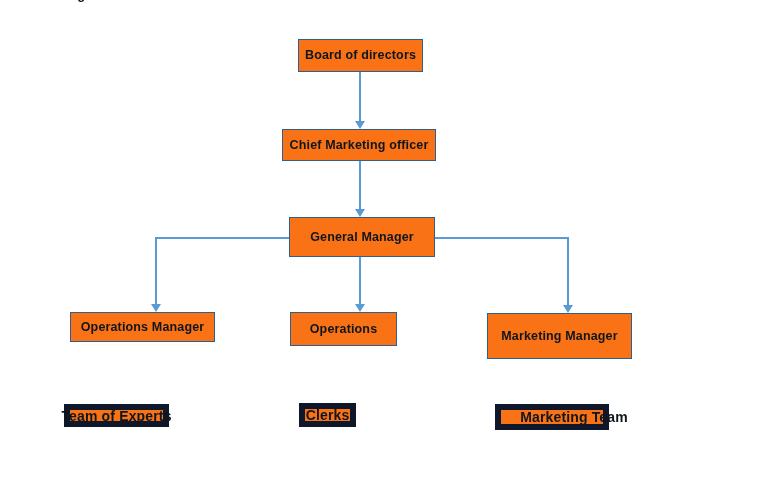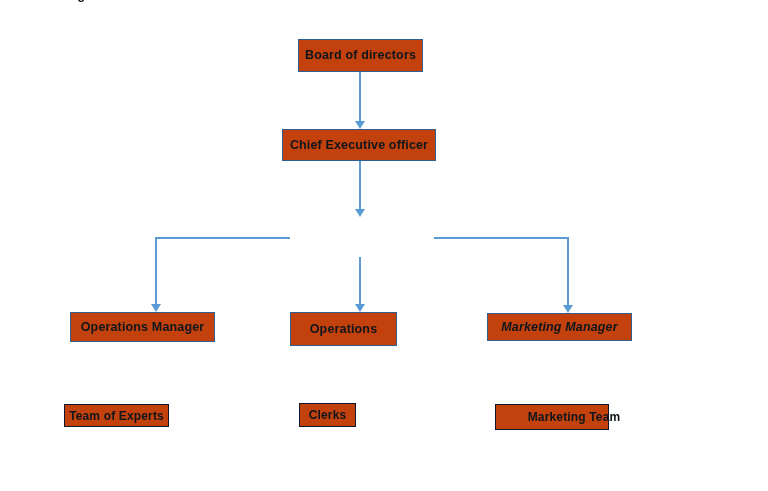--- a/index.html
+++ b/index.html
@@ -27,35 +27,35 @@
     font-weight: bold;
     color: #1b1b1b;
     white-space: nowrap;
     letter-spacing: 0.1px;
   }
 
   
   .node {
     position: absolute;
     box-sizing: border-box;
-    background: #c2410c;
+    background: #f97316;
     border: 1px solid #2e5f8f;
     display: flex;
     align-items: center;
     justify-content: center;
     color: #10161c;
     font-weight: bold;
     font-size: 12.5px;
     letter-spacing: 0.15px;
     white-space: nowrap;
     line-height: 1;
   }
   .node.leaf {
-    border: 1px solid #0f172a;
-    font-size: 12px;
+    border: 6px solid #0f172a;
+    font-size: 14px;
   }
 
   
   .vline {
     position: absolute;
     width: 2px;
     background: #5b9bd5;
   }
   .hline {
     position: absolute;
@@ -90,28 +90,29 @@
 
   <div class="vline" style="left:359px; top:257px; height:47px;"></div>
   <div class="arrowhead" style="left:355px; top:304px;"></div>
 
   <div class="hline" style="left:434px; top:237px; width:135px;"></div>
   <div class="vline" style="left:567px; top:237px; height:68px;"></div>
   <div class="arrowhead" style="left:563px; top:305px;"></div>
 
   <div class="node" style="left:298px; top:39px; width:125px; height:33px;">Board of directors</div>
 
-  <div class="node" style="left:282px; top:129px; width:154px; height:32px;">Chief Executive officer</div>
+  <div class="node" style="left:282px; top:129px; width:154px; height:32px;">Chief Marketing officer</div>
 
+  <div class="node" style="left:289px; top:217px; width:146px; height:40px;">General Manager</div>
 
   <div class="node" style="left:56px; top:312px; width:145px; height:30px;margin-left:14px;">Operations Manager</div>
 
   <div class="node" style="left:290px; top:312px; width:107px; height:34px;">Operations</div>
 
-  <div class="node" style="left:487px; top:313px; width:145px; height:28px;font-style:italic;">Marketing Manager</div>
+  <div class="node" style="left:487px; top:313px; width:145px; height:46px;">Marketing Manager</div>
 
   <div class="node leaf" style="left:64px; top:404px; width:105px; height:23px;">Team of Experts</div>
 
   <div class="node leaf" style="left:299px; top:403px; width:57px; height:24px;">Clerks</div>
 
   <div class="node leaf" style="left:495px; top:404px; width:114px; height:26px;padding-left:44px;">Marketing Team</div>
 
 </div>
 
 </body></html>

